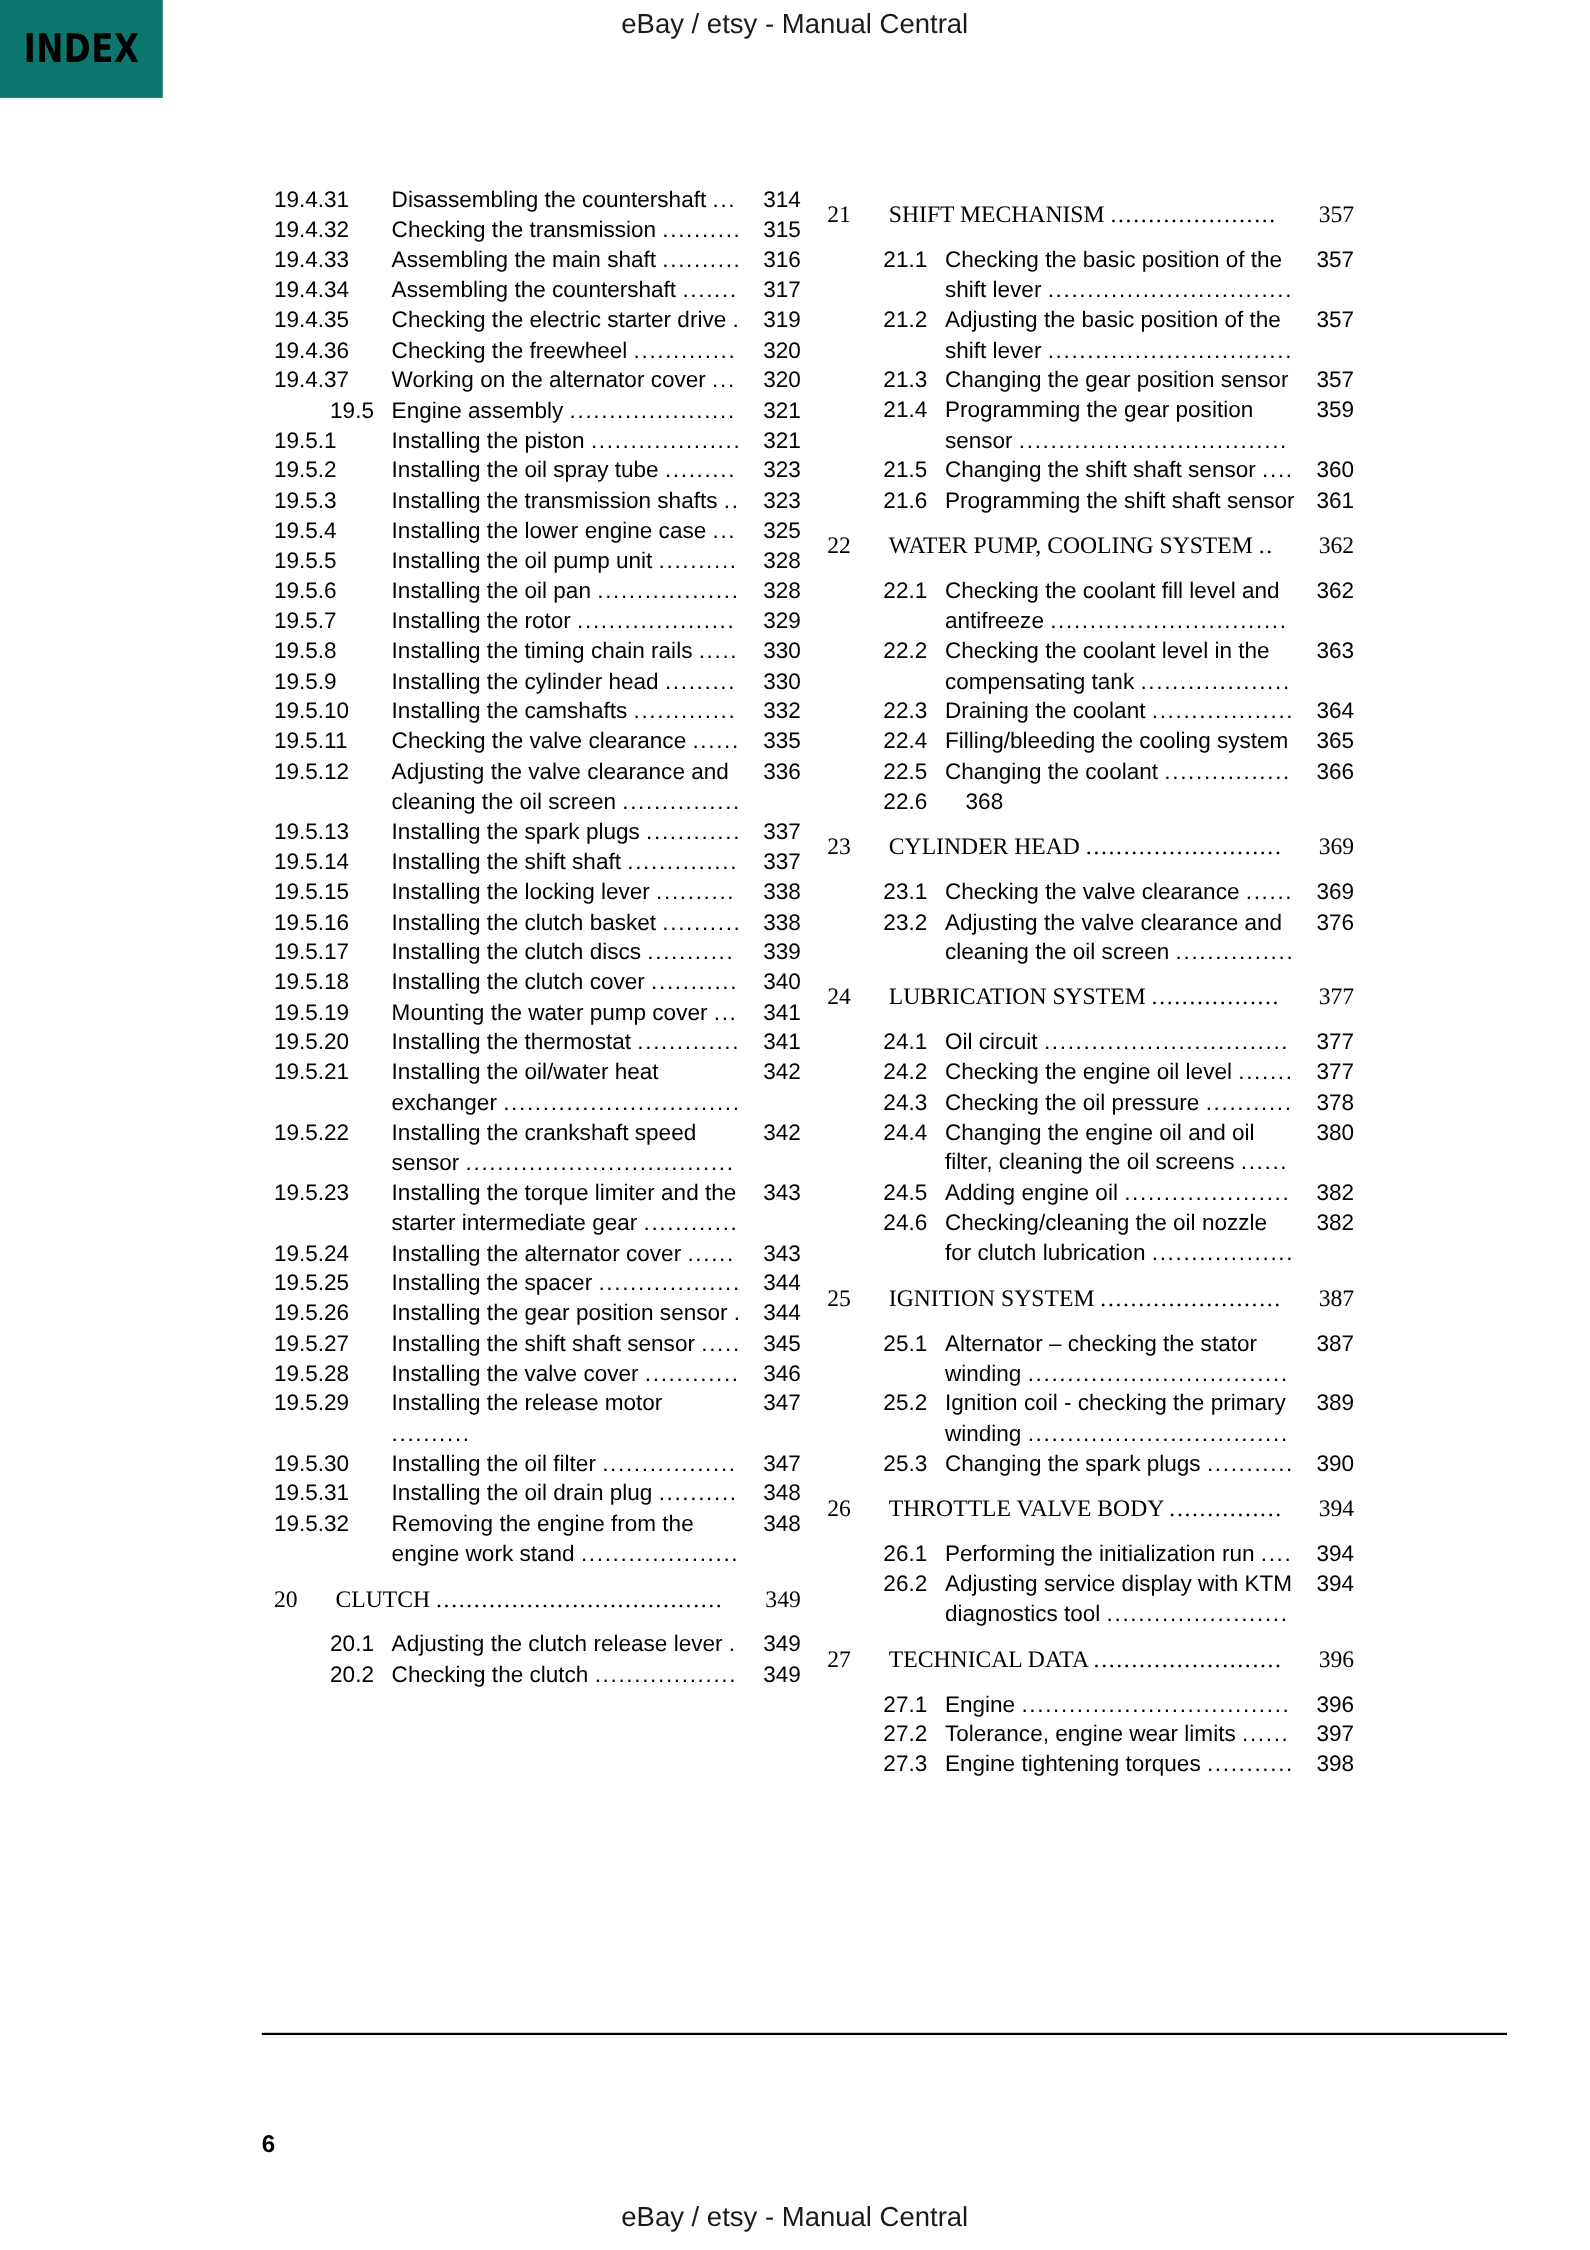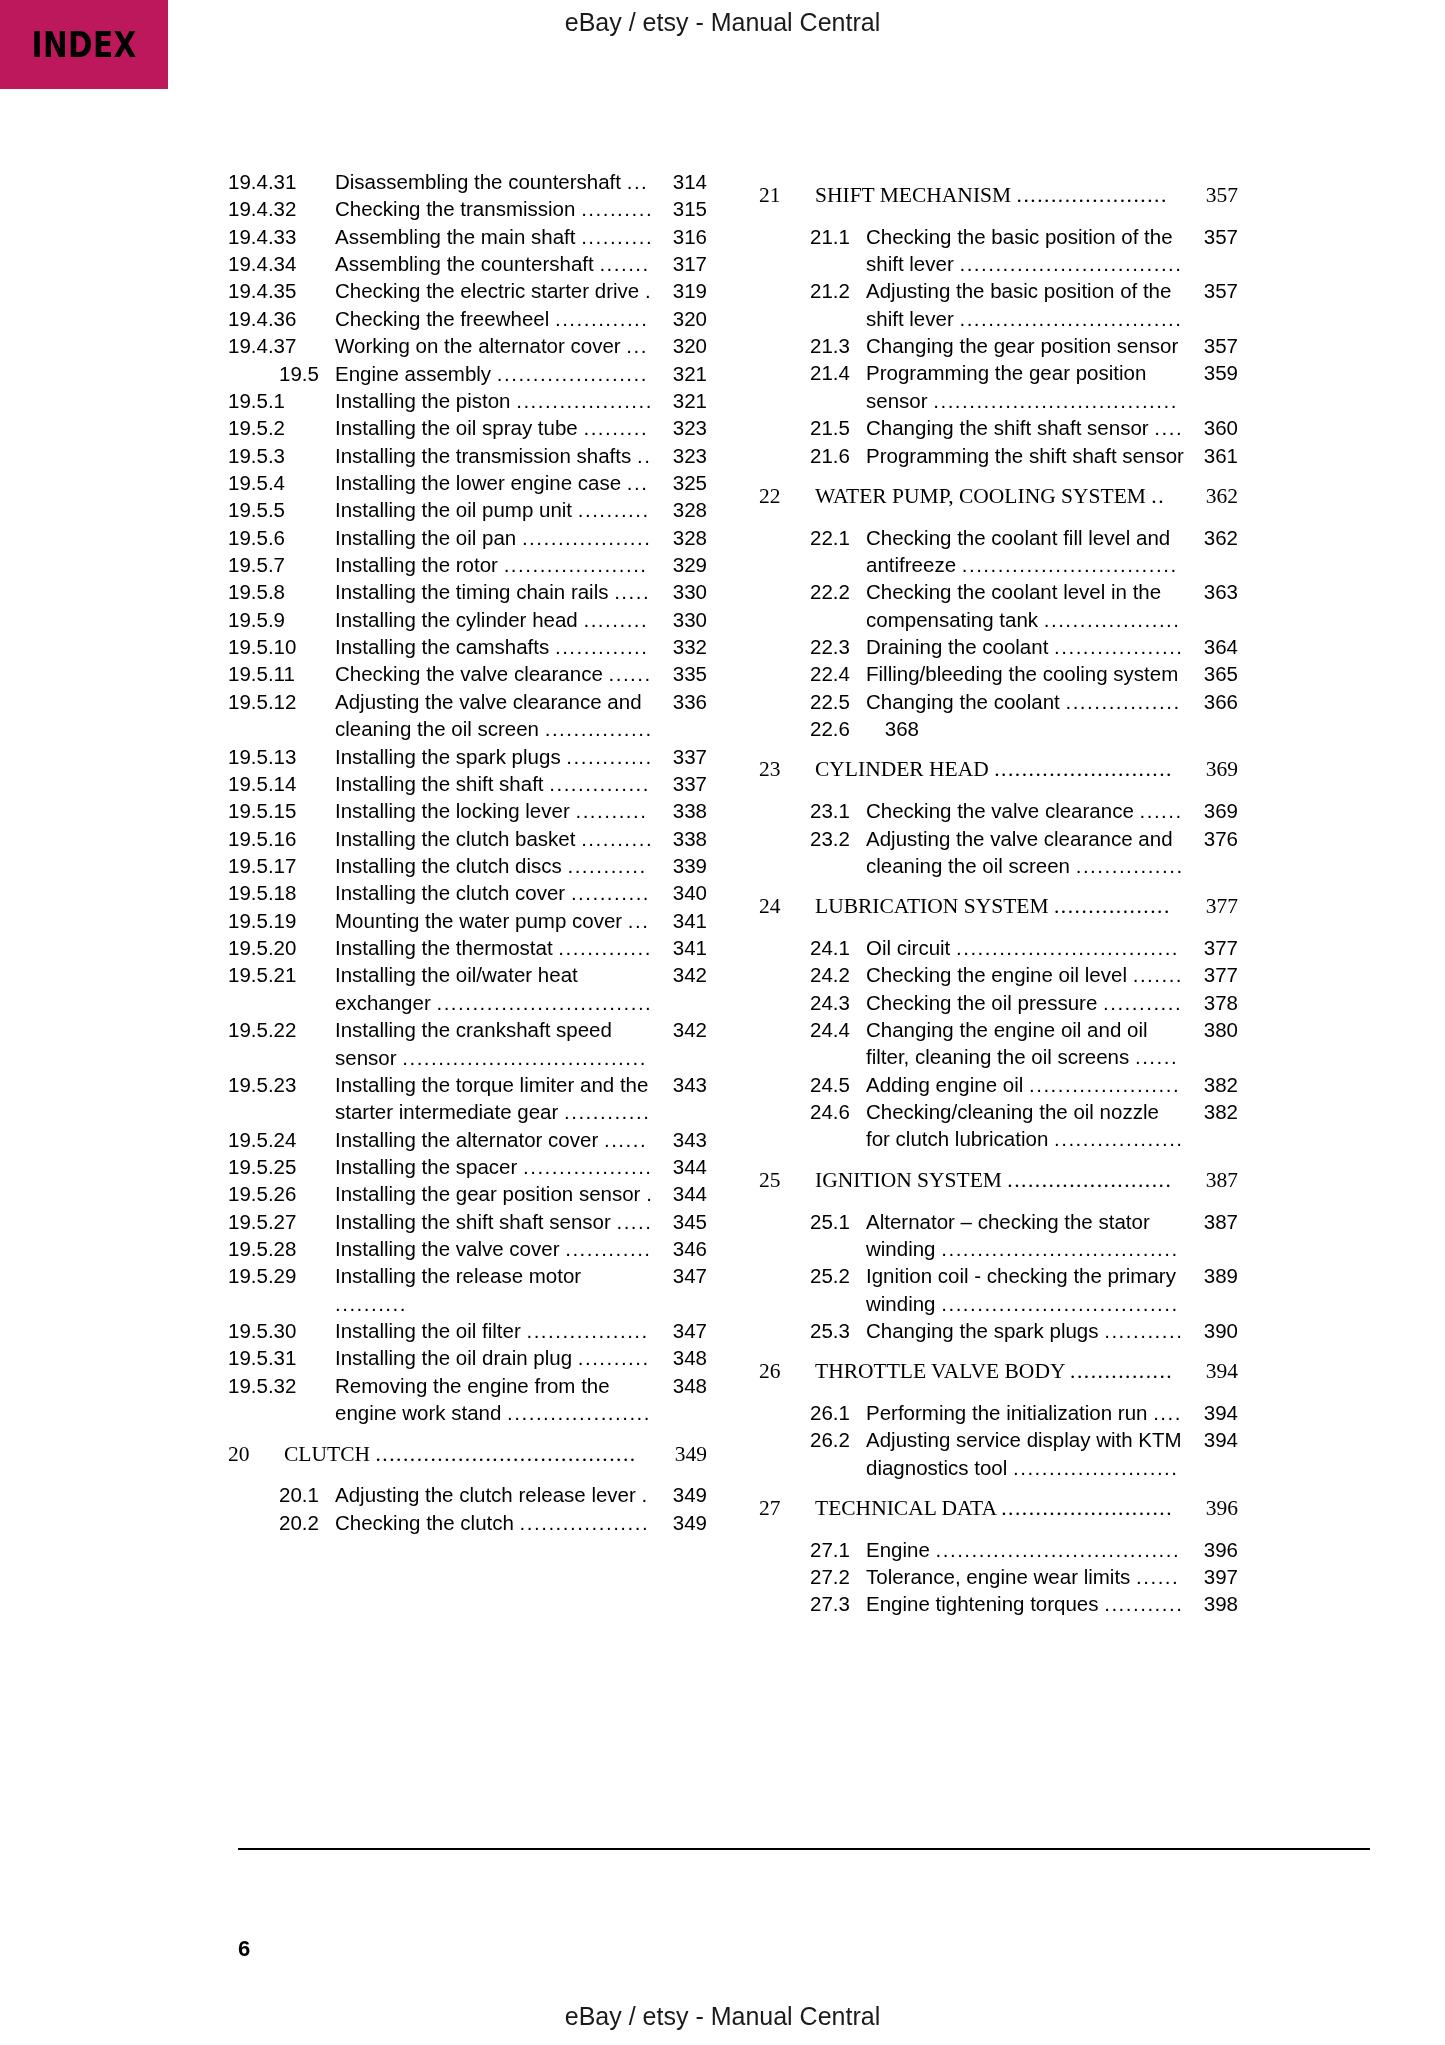--- a/index.html
+++ b/index.html
@@ -14,23 +14,23 @@
     font-family: "Liberation Sans", sans-serif;
     color: #000000;
     overflow: hidden;
   }
 
   
   .index-tab {
     position: absolute;
     left: 0;
     top: 0;
-    width: 168px;
+    width: 148px;
     height: 89px;
-    background: #be185d;
+    background: #0f766e;
     display: flex;
     align-items: center;
     justify-content: center;
   }
   .index-tab-label {
     font-family: "DejaVu Sans", sans-serif;
     font-weight: 700;
     font-size: 36px;
     letter-spacing: 0.5px;
     color: #000;
@@ -54,24 +54,24 @@
     width: 1445px;
     text-align: center;
     font-size: 25px;
     color: #1a1a1a;
   }
 
   
   .toc-area {
     position: absolute;
     top: 168px;
-    left: 228px;
+    left: 249px;
     width: 1010px;
     display: flex;
-    gap: 52px;
+    gap: 24px;
   }
   .toc-column {
     width: 479px;
   }
 
   
   .toc-row {
     display: flex;
     align-items: flex-start;
     font-size: 20.5px;

